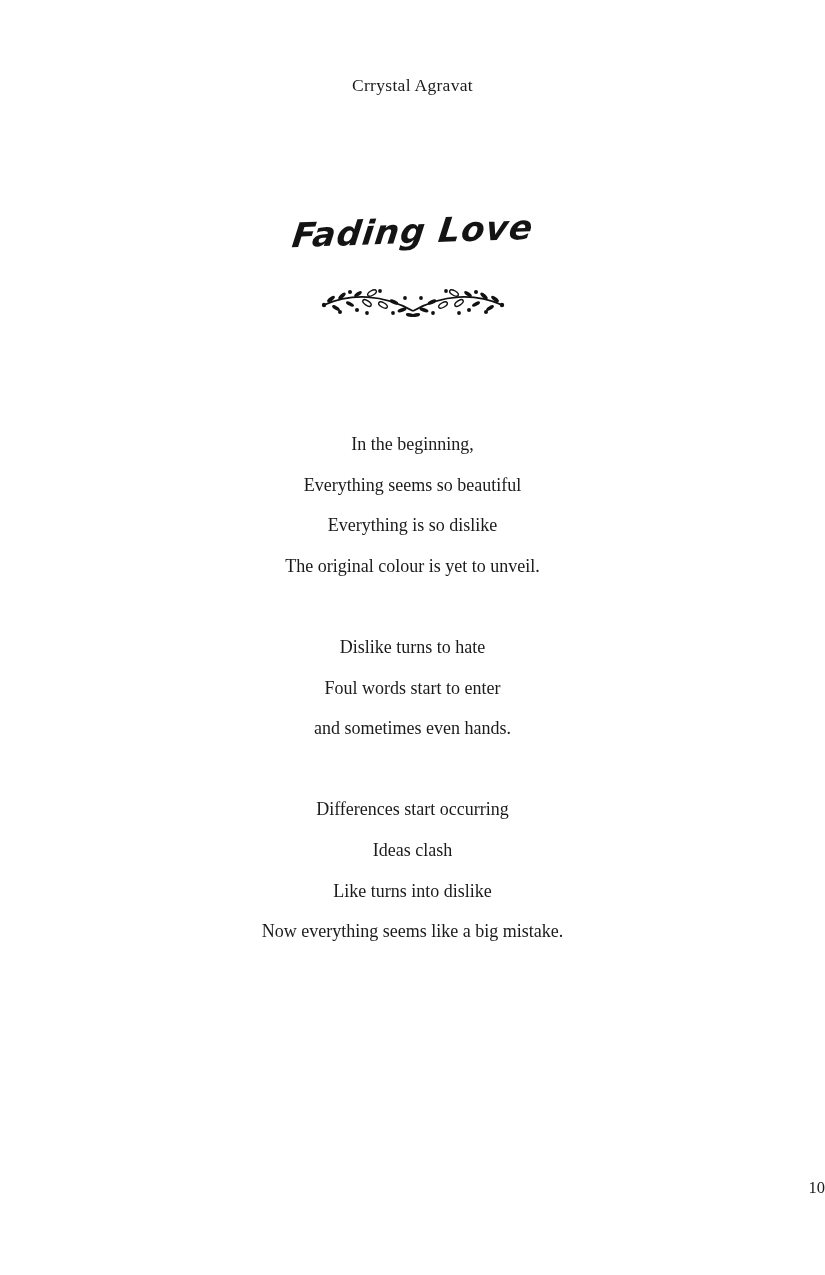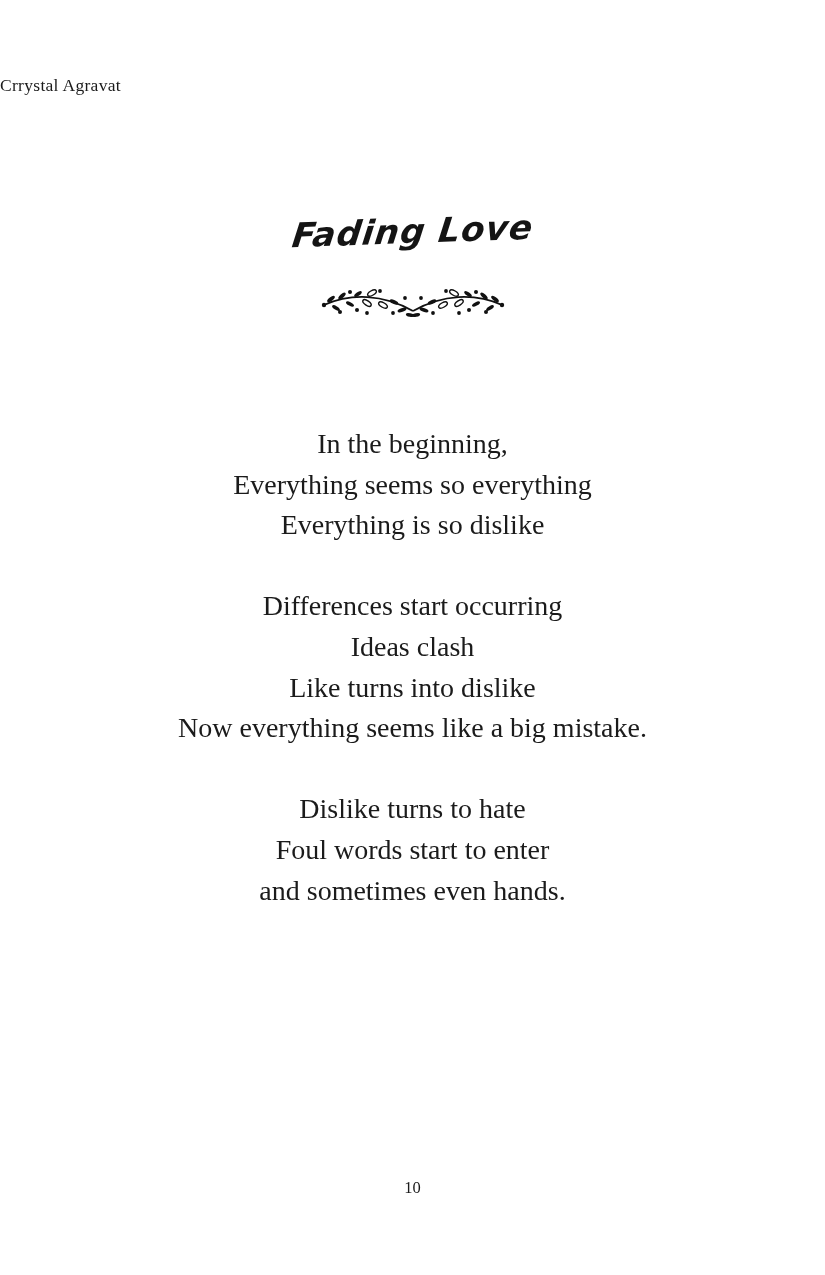--- a/index.html
+++ b/index.html
@@ -17,20 +17,21 @@
   }
   .page {
     position: absolute;
     inset: 0;
   }
   .header {
     position: absolute;
     top: 75px;
     left: 0;
     width: 100%;
+    text-align: center;
     font-size: 17.5px;
     letter-spacing: 0.3px;
     color: #1b1b1b;
   }
   .title {
     position: absolute;
     top: 211px;
     left: 0;
     width: 100%;
     text-align: center;
@@ -50,33 +51,33 @@
     top: 286px;
     left: 50%;
     transform: translateX(-50%);
   }
   .poem {
     position: absolute;
     top: 424px;
     left: 0;
     width: 100%;
     text-align: center;
-    font-size: 28px;
+    font-size: 18px;
     line-height: 40.6px;
     color: #1b1b1b;
   }
   .stanza + .stanza {
     margin-top: 40.6px;
   }
   .page-number {
     position: absolute;
     top: 1178px;
     left: 0;
     width: 100%;
-    text-align: center;
+    text-align: right;
     font-size: 16.5px;
     color: #1b1b1b;
   }
 </style>
 </head>
 <body>
 
 <div class="page">
 
   <div class="header">Crrystal Agravat</div>
@@ -114,31 +115,32 @@
         <ellipse cx="93" cy="29" rx="4.2" ry="1.8" fill="#111111" stroke="none" transform="rotate(12 93 29)"></ellipse>
       </g>
 
       <use href="#branch" transform="translate(192,0) scale(-1,1)"></use>
     </svg>
   </div>
 
   <div class="poem">
     <div class="stanza">
       <div class="line">In the beginning,</div>
-      <div class="line">Everything seems so everything</div>
+      <div class="line">Everything seems so beautiful</div>
       <div class="line">Everything is so dislike</div>
+      <div class="line">The original colour is yet to unveil.</div>
+    </div>
+    <div class="stanza">
+      <div class="line">Dislike turns to hate</div>
+      <div class="line">Foul words start to enter</div>
+      <div class="line">and sometimes even hands.</div>
     </div>
     <div class="stanza">
       <div class="line">Differences start occurring</div>
       <div class="line">Ideas clash</div>
       <div class="line">Like turns into dislike</div>
       <div class="line">Now everything seems like a big mistake.</div>
-    </div>
-    <div class="stanza">
-      <div class="line">Dislike turns to hate</div>
-      <div class="line">Foul words start to enter</div>
-      <div class="line">and sometimes even hands.</div>
     </div>
   </div>
 
   <div class="page-number">10</div>
 
 </div>
 
 </body></html>

